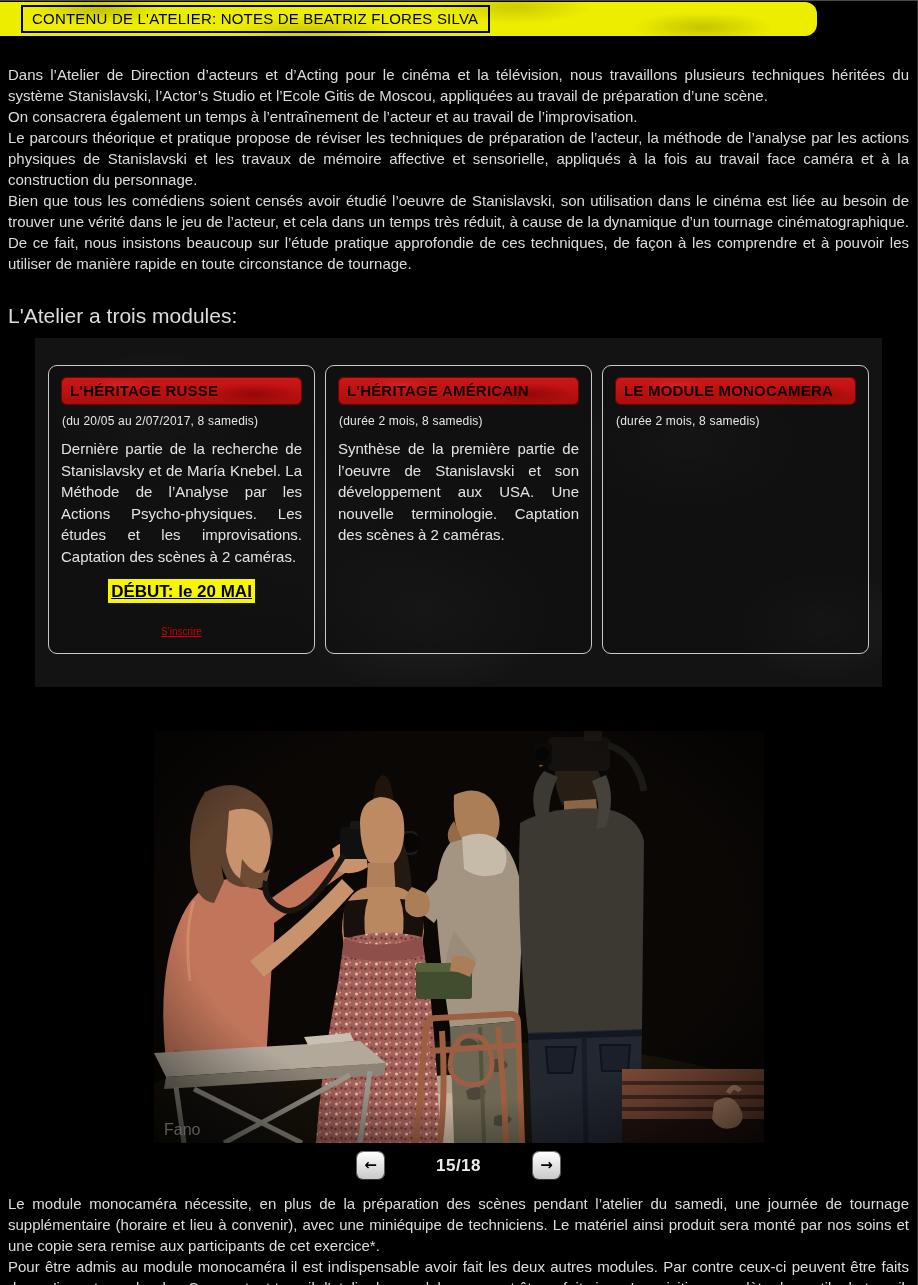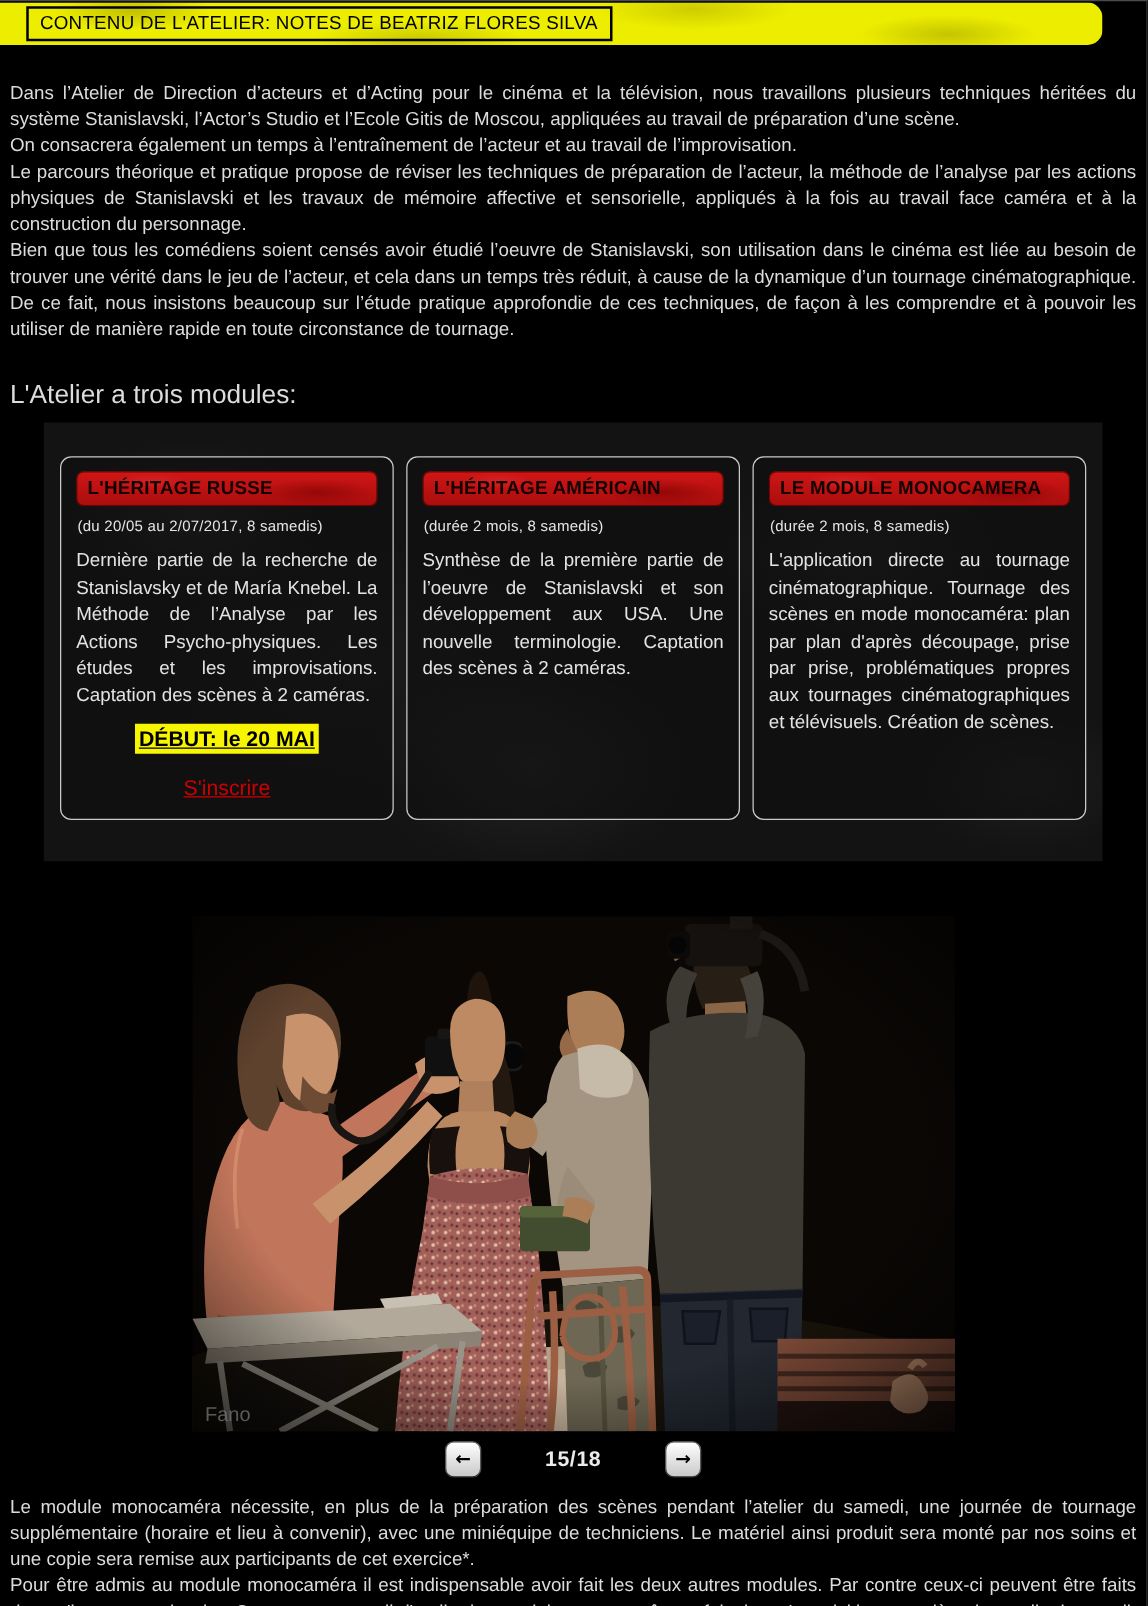--- a/index.html
+++ b/index.html
@@ -5,21 +5,21 @@
   html,body{margin:0;padding:0;background:#000;}
   body{
     width:918px;height:1285px;overflow:hidden;position:relative;
     font-family:"Liberation Sans","DejaVu Sans",sans-serif;
     color:#dcdcdc;
     border-top:1px solid #4a4a4a;border-right:1px solid #333;
     box-sizing:border-box;
   }
   
   .banner{
-    width:882px;height:34px;margin-top:1px;
+    width:817px;height:34px;margin-top:1px;
     background:
       radial-gradient(90px 22px at 12% 20%, rgba(140,140,0,.45), transparent 70%),
       radial-gradient(120px 20px at 38% 85%, rgba(150,150,0,.40), transparent 70%),
       radial-gradient(110px 24px at 63% 15%, rgba(155,150,0,.38), transparent 70%),
       radial-gradient(100px 22px at 86% 75%, rgba(140,140,0,.42), transparent 70%),
       #eded00;
     border-radius:0 12px 12px 0;
     display:flex;align-items:center;
   }
   .banner-title{
@@ -60,21 +60,21 @@
     white-space:nowrap;overflow:hidden;
   }
   .module-sub{font-size:12px;color:#e6e6e6;margin:9px 1px 10px 1px;letter-spacing:.2px;}
   .module-body{font-size:15px;line-height:21.5px;text-align:justify;color:#e3e3e3;margin:0;}
   .module-debut{text-align:center;margin-top:15px;}
   .module-debut span{
     background:#f8f500;color:#000;font-weight:bold;font-size:17px;
     padding:3px 3px 2px 3px;text-decoration:underline;
   }
   .module-link-row{text-align:center;margin-top:19px;}
-  .module-link{color:#cc0000;font-size:17px;text-decoration:underline;cursor:pointer;}
+  .module-link{color:#cc0000;font-size:10px;text-decoration:underline;cursor:pointer;}
   
   .photo-frame{width:610px;height:412px;margin:44px auto 0 auto;position:relative;background:#070503;}
   .photo-frame svg{display:block;}
   .gallery-nav{
     margin-top:9px;display:flex;justify-content:center;align-items:center;gap:52px;
   }
   .nav-btn{
     width:27px;height:27px;border:0;border-radius:6px;
     background:linear-gradient(#ffffff,#c9c9c9);
     box-shadow:0 1px 2px rgba(0,0,0,.8), 0 0 0 1px #777;
@@ -116,21 +116,20 @@
 
   <div class="module-card">
     <span class="module-pill">L'HÉRITAGE AMÉRICAIN</span>
     <div class="module-sub">(durée 2 mois, 8 samedis)</div>
     <p class="module-body">Synthèse de la première partie de l’oeuvre de Stanislavski et son développement aux USA. Une nouvelle terminologie. Captation des scènes à 2 caméras.</p>
   </div>
 
   <div class="module-card">
     <span class="module-pill">LE MODULE MONOCAMERA</span>
     <div class="module-sub">(durée 2 mois, 8 samedis)</div>
-    <p class="module-body">L'application directe au tournage cinématographique. Tournage des scènes en mode monocaméra: plan par plan d'après découpage, prise par prise, problématiques propres aux tournages cinématographiques et télévisuels. Création de scènes.</p>
   </div>
 
 </div>
 
 <div class="photo-frame">
   <svg width="610" height="412" viewBox="0 0 610 412">
     <defs>
       <pattern id="floral" width="10" height="10" patternUnits="userSpaceOnUse">
         <rect width="10" height="10" fill="#a2605a"></rect>
         <circle cx="2.5" cy="3" r="1.5" fill="#e3c0a8"></circle>

